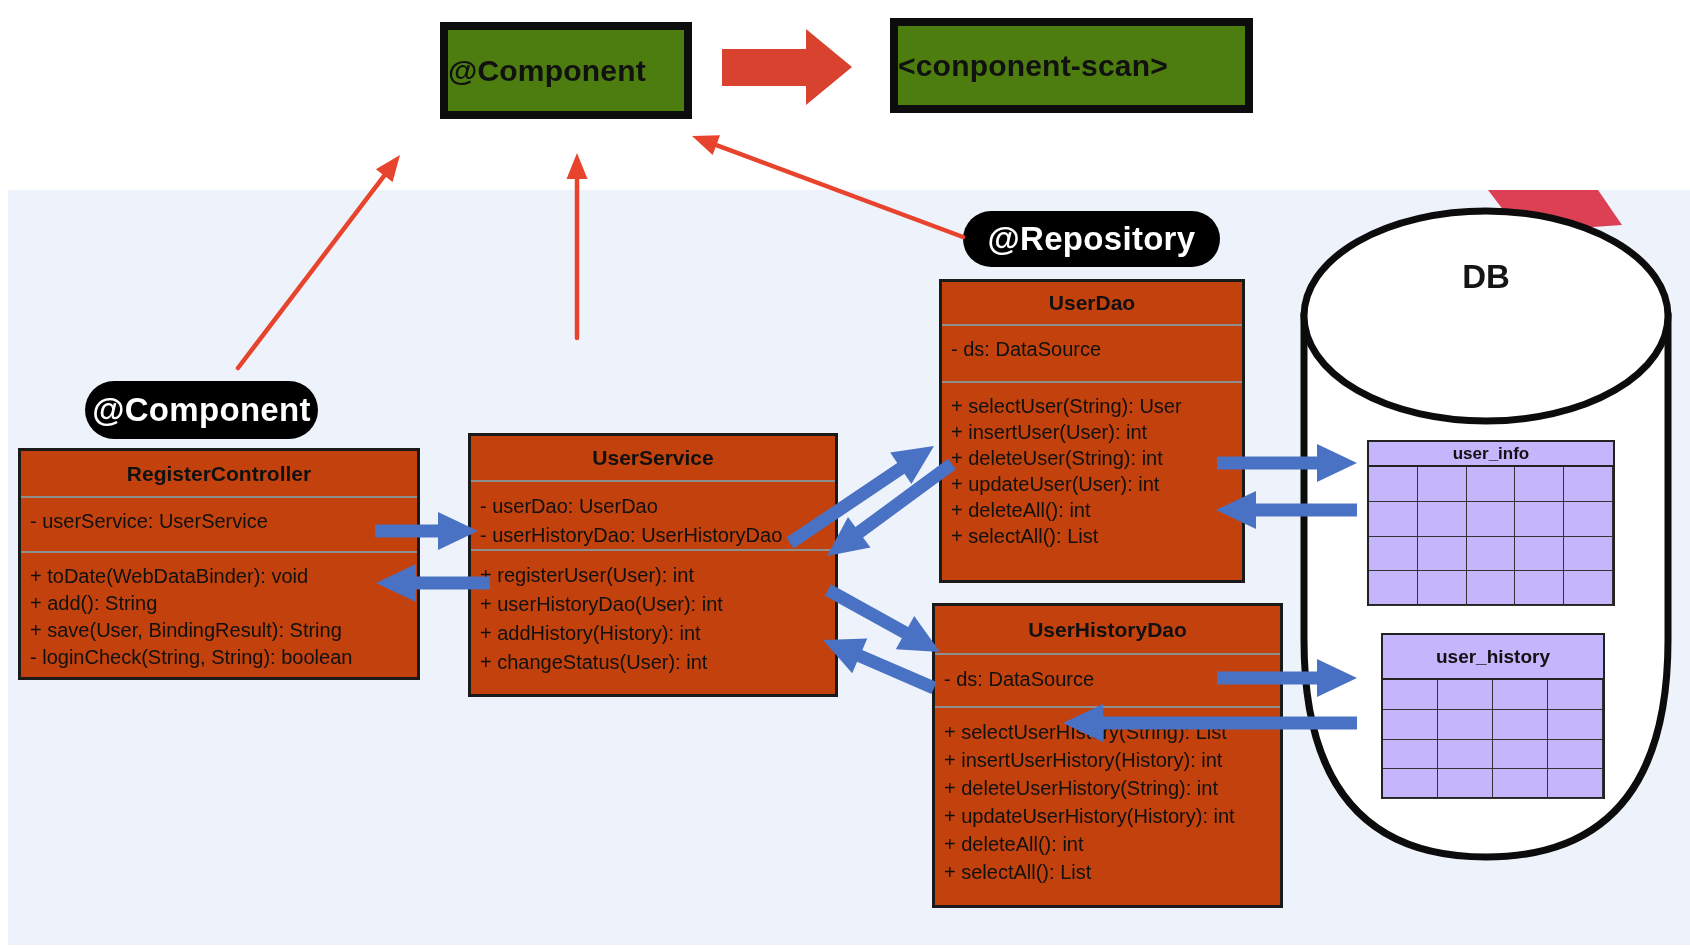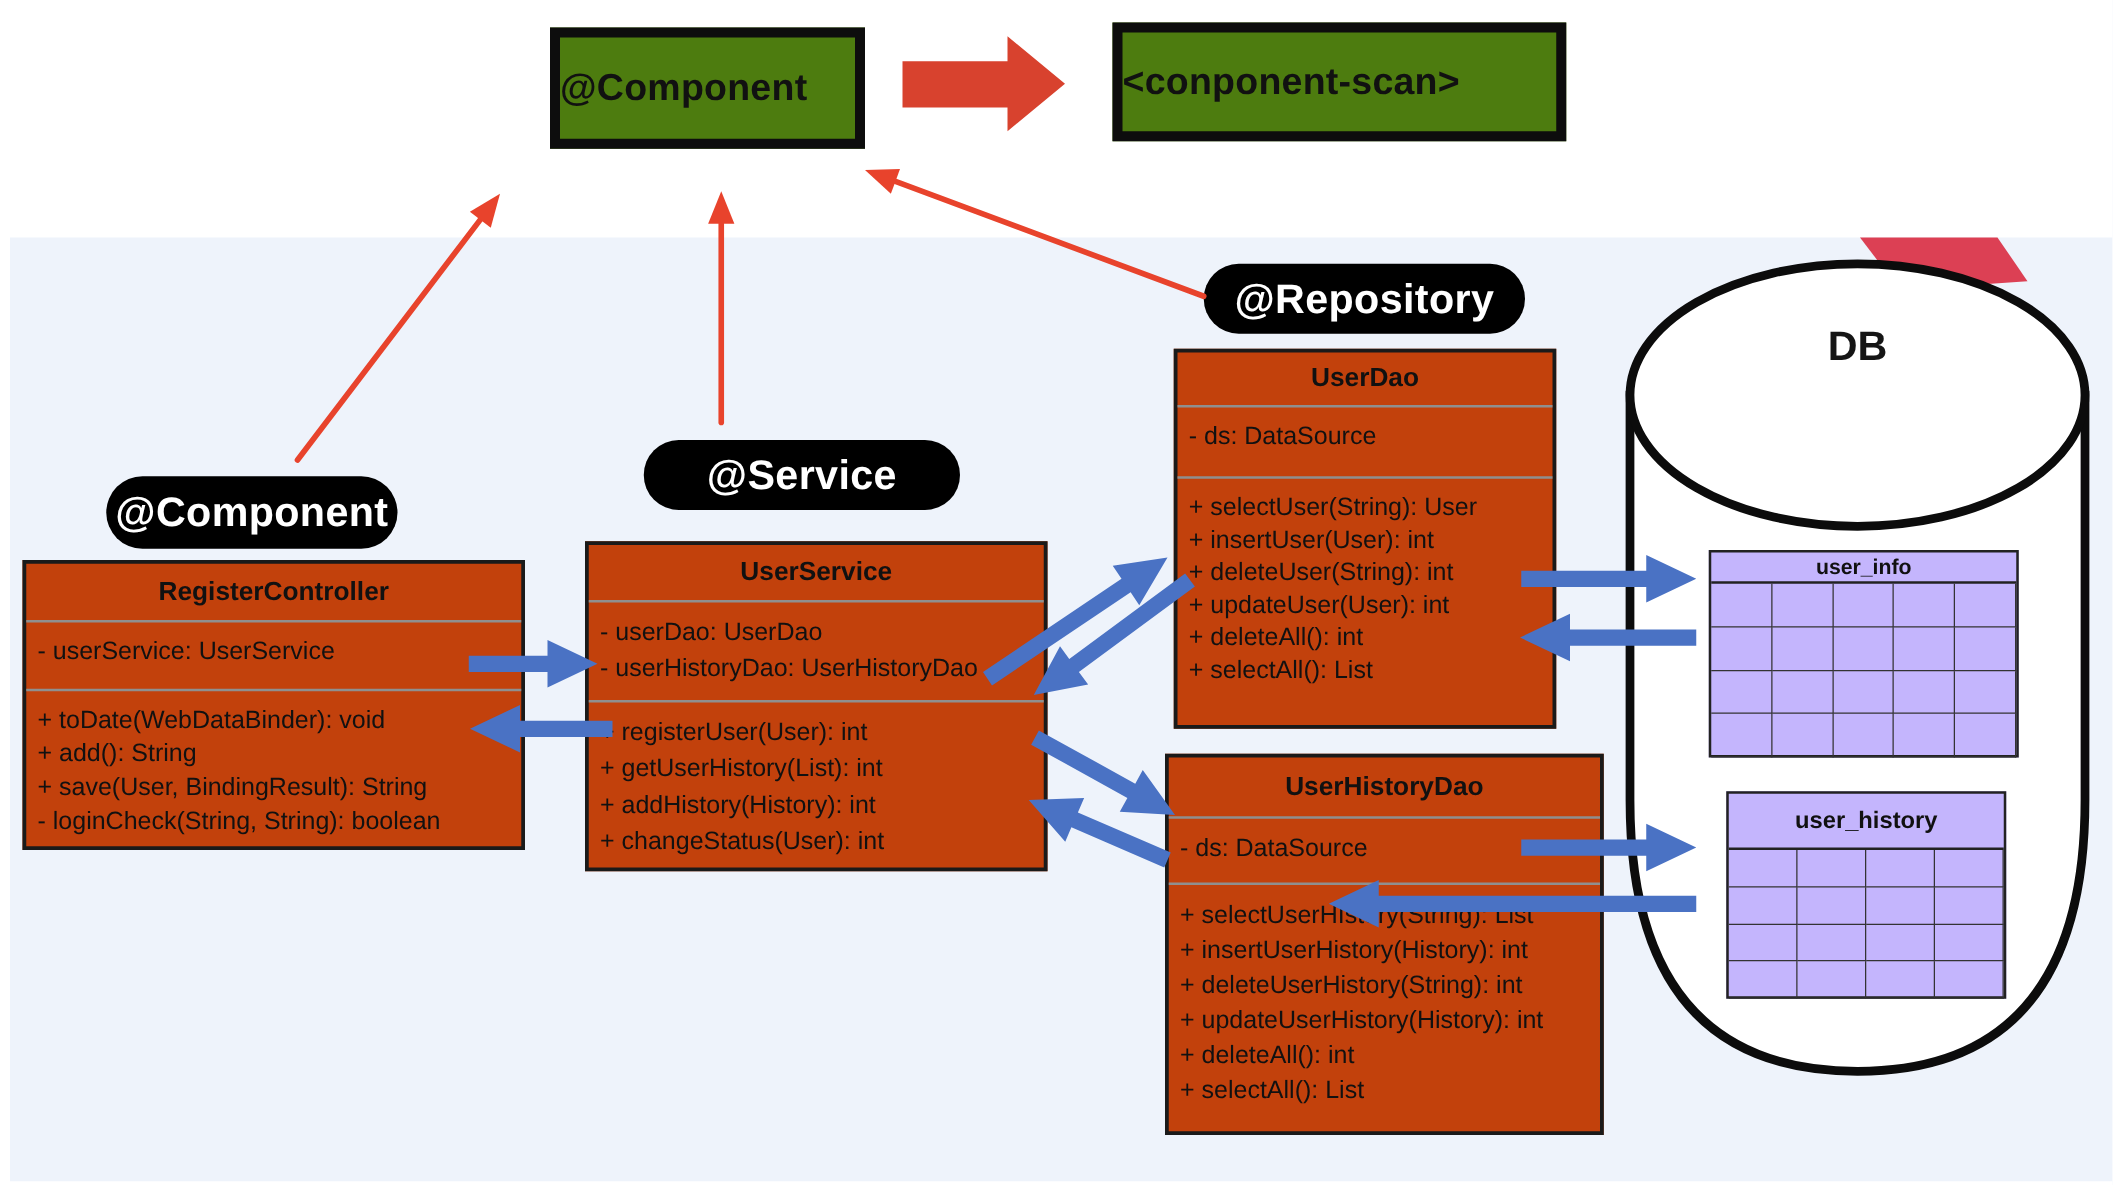--- a/index.html
+++ b/index.html
@@ -30,21 +30,21 @@
     border-bottom:2px solid #8f8f8f;box-sizing:border-box;}
   .cls .sec{box-sizing:border-box;border-bottom:2px solid #8f8f8f;padding:10px 9px 18px 9px;}
   .cls .sec.last{border-bottom:none;}
   .cls .line{white-space:nowrap;line-height:27px;}
 
   #cls-rc{left:18px;top:448px;width:402px;height:232px;}
   #cls-rc .title{height:47px;}
   #cls-rc .attrs{height:55px;}
   #cls-us{left:468px;top:433px;width:370px;height:264px;}
   #cls-us .title{height:46px;}
-  #cls-us .attrs{height:80px;}
+  #cls-us .attrs{height:69px;}
   #cls-us .line{line-height:29px;}
   #cls-ud{left:939px;top:279px;width:306px;height:304px;}
   #cls-ud .title{height:44px;}
   #cls-ud .attrs{height:57px;}
   #cls-ud .line{line-height:26px;}
   #cls-uhd{left:932px;top:603px;width:351px;height:305px;}
   #cls-uhd .title{height:49px;}
   #cls-uhd .attrs{height:53px;}
   #cls-uhd .line{line-height:28px;}
 
@@ -127,23 +127,20 @@
   <div id="box-component" class="topbox">
     <span>@Component</span>
   </div>
   <div id="box-scan" class="topbox">
     <span>&lt;conponent-scan&gt;</span>
   </div>
 
   <div id="pill-controller" class="pill">
     <span>@Component</span>
   </div>
-  <div id="pill-service" class="pill">
-    <span>@Service</span>
-  </div>
   <div id="pill-repository" class="pill">
     <span>@Repository</span>
   </div>
 
   <div id="cls-rc" class="cls">
     <div class="title">RegisterController</div>
     <div class="sec attrs">
       <div class="line">- userService: UserService</div>
     </div>
     <div class="sec last">
@@ -155,21 +152,21 @@
   </div>
 
   <div id="cls-us" class="cls">
     <div class="title">UserService</div>
     <div class="sec attrs">
       <div class="line">- userDao: UserDao</div>
       <div class="line">- userHistoryDao: UserHistoryDao</div>
     </div>
     <div class="sec last">
       <div class="line">+ registerUser(User): int</div>
-      <div class="line">+ getUserHistory(List): int</div>
+      <div class="line">+ userHistoryDao(User): int</div>
       <div class="line">+ addHistory(History): int</div>
       <div class="line">+ changeStatus(User): int</div>
     </div>
   </div>
 
   <div id="cls-ud" class="cls">
     <div class="title">UserDao</div>
     <div class="sec attrs">
       <div class="line">- ds: DataSource</div>
     </div>

